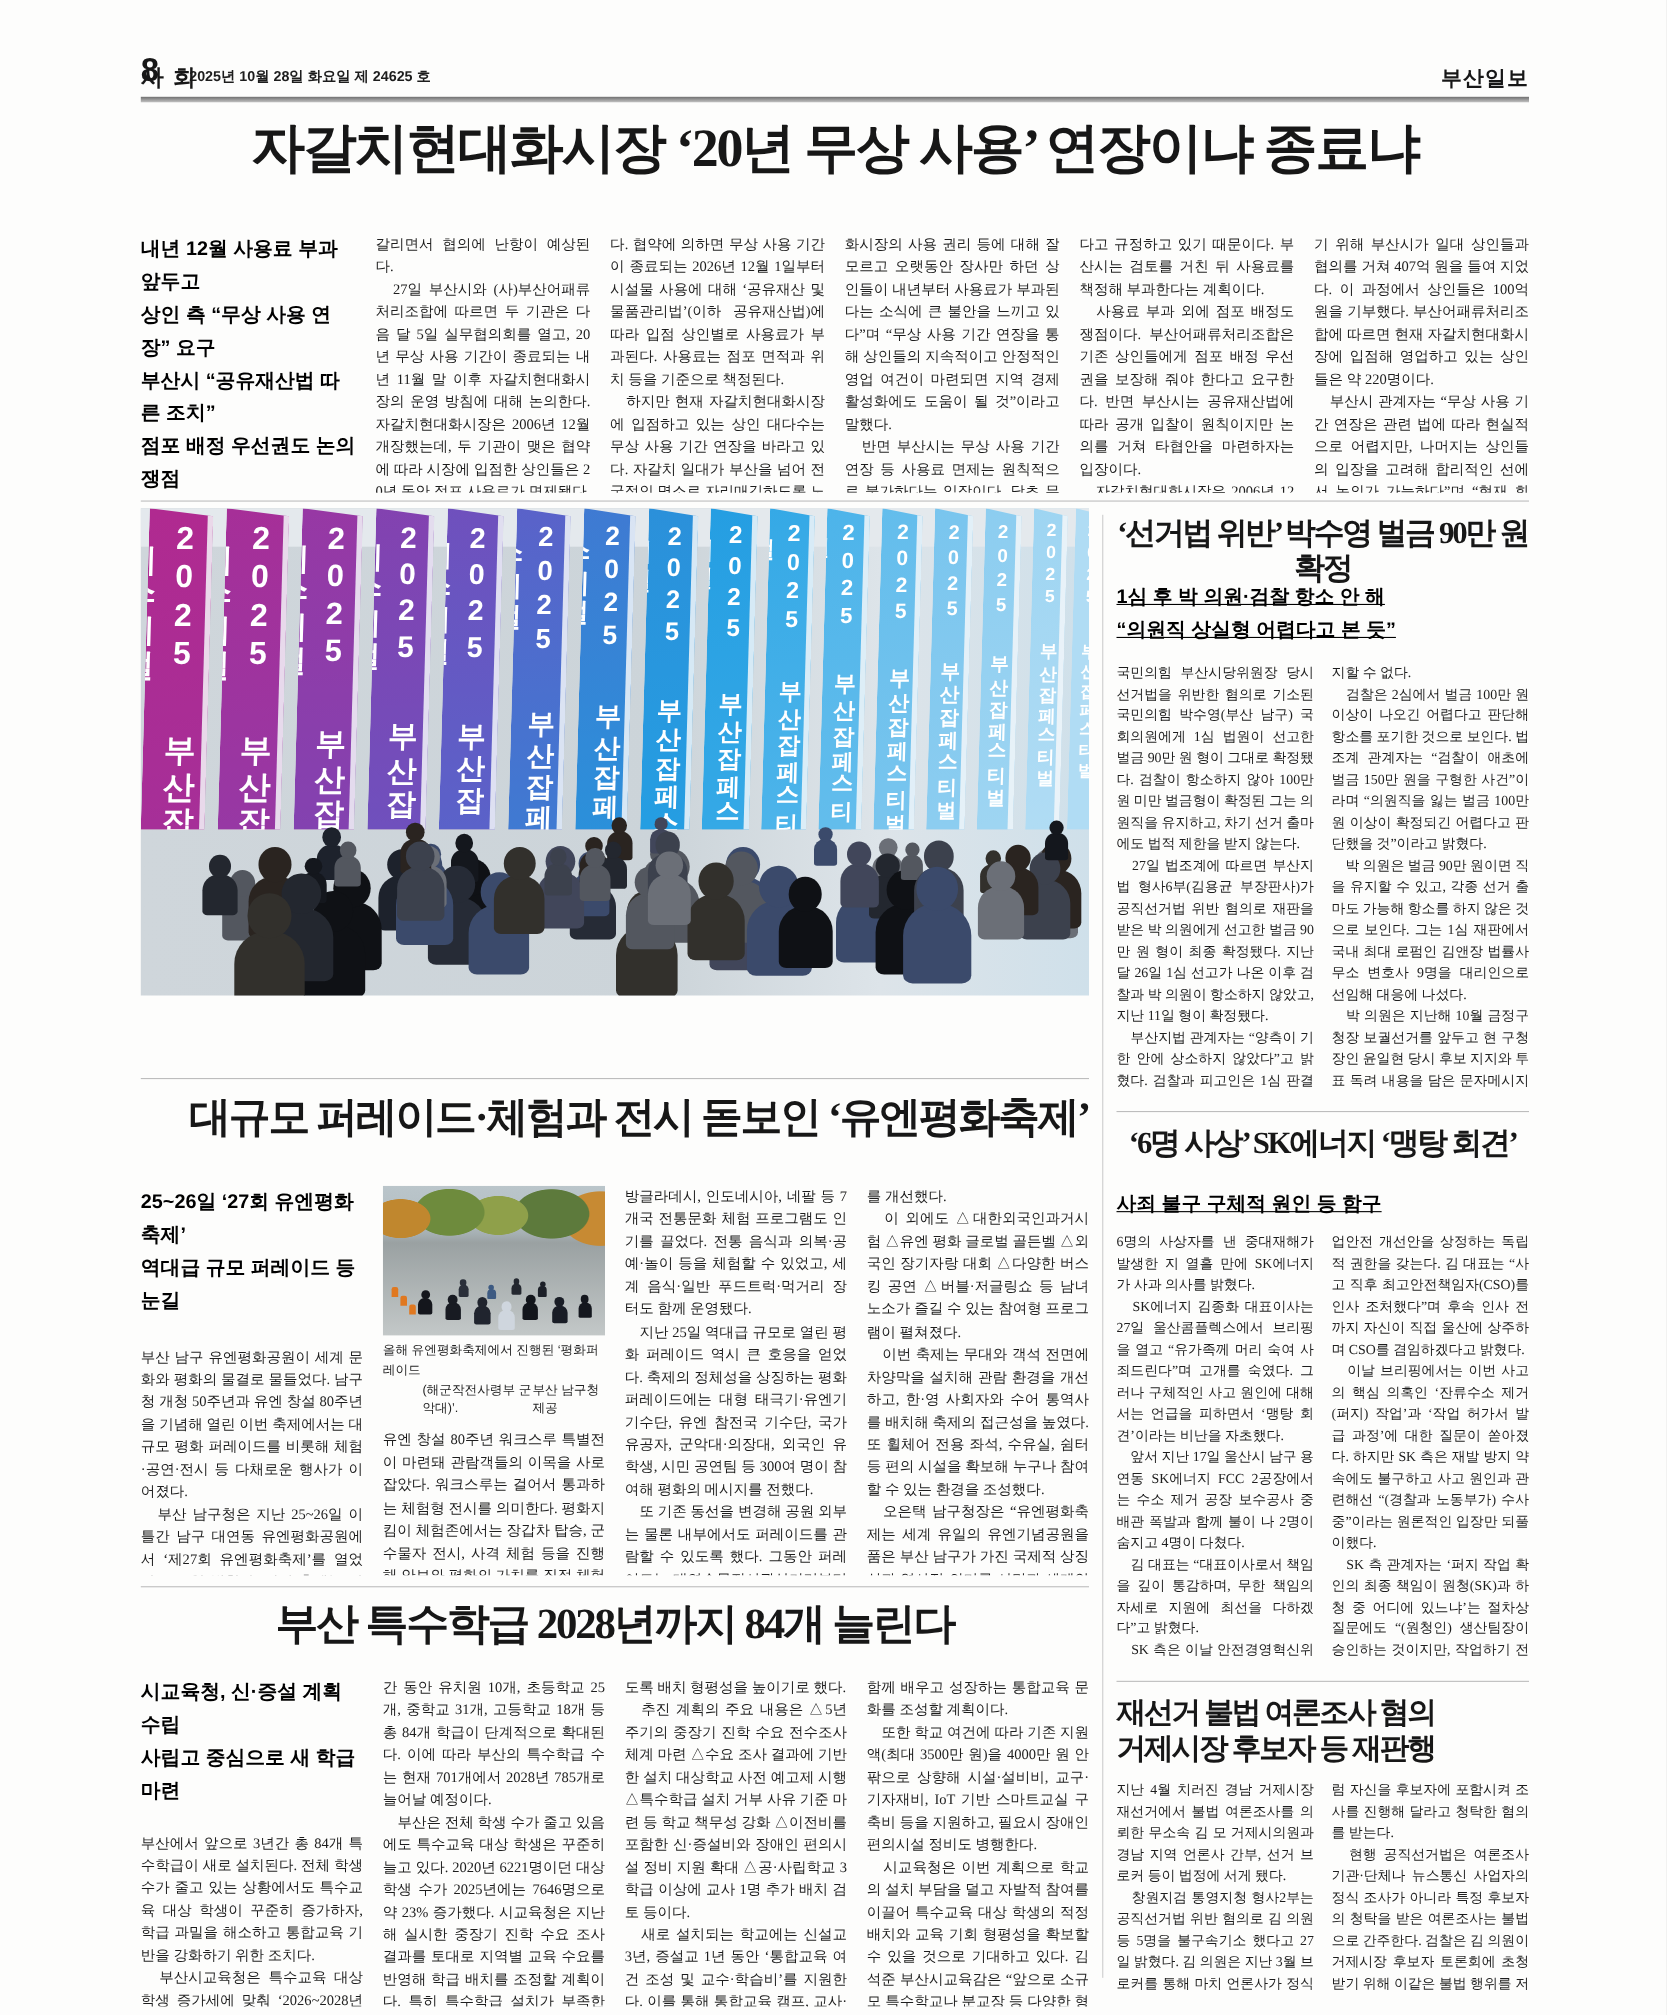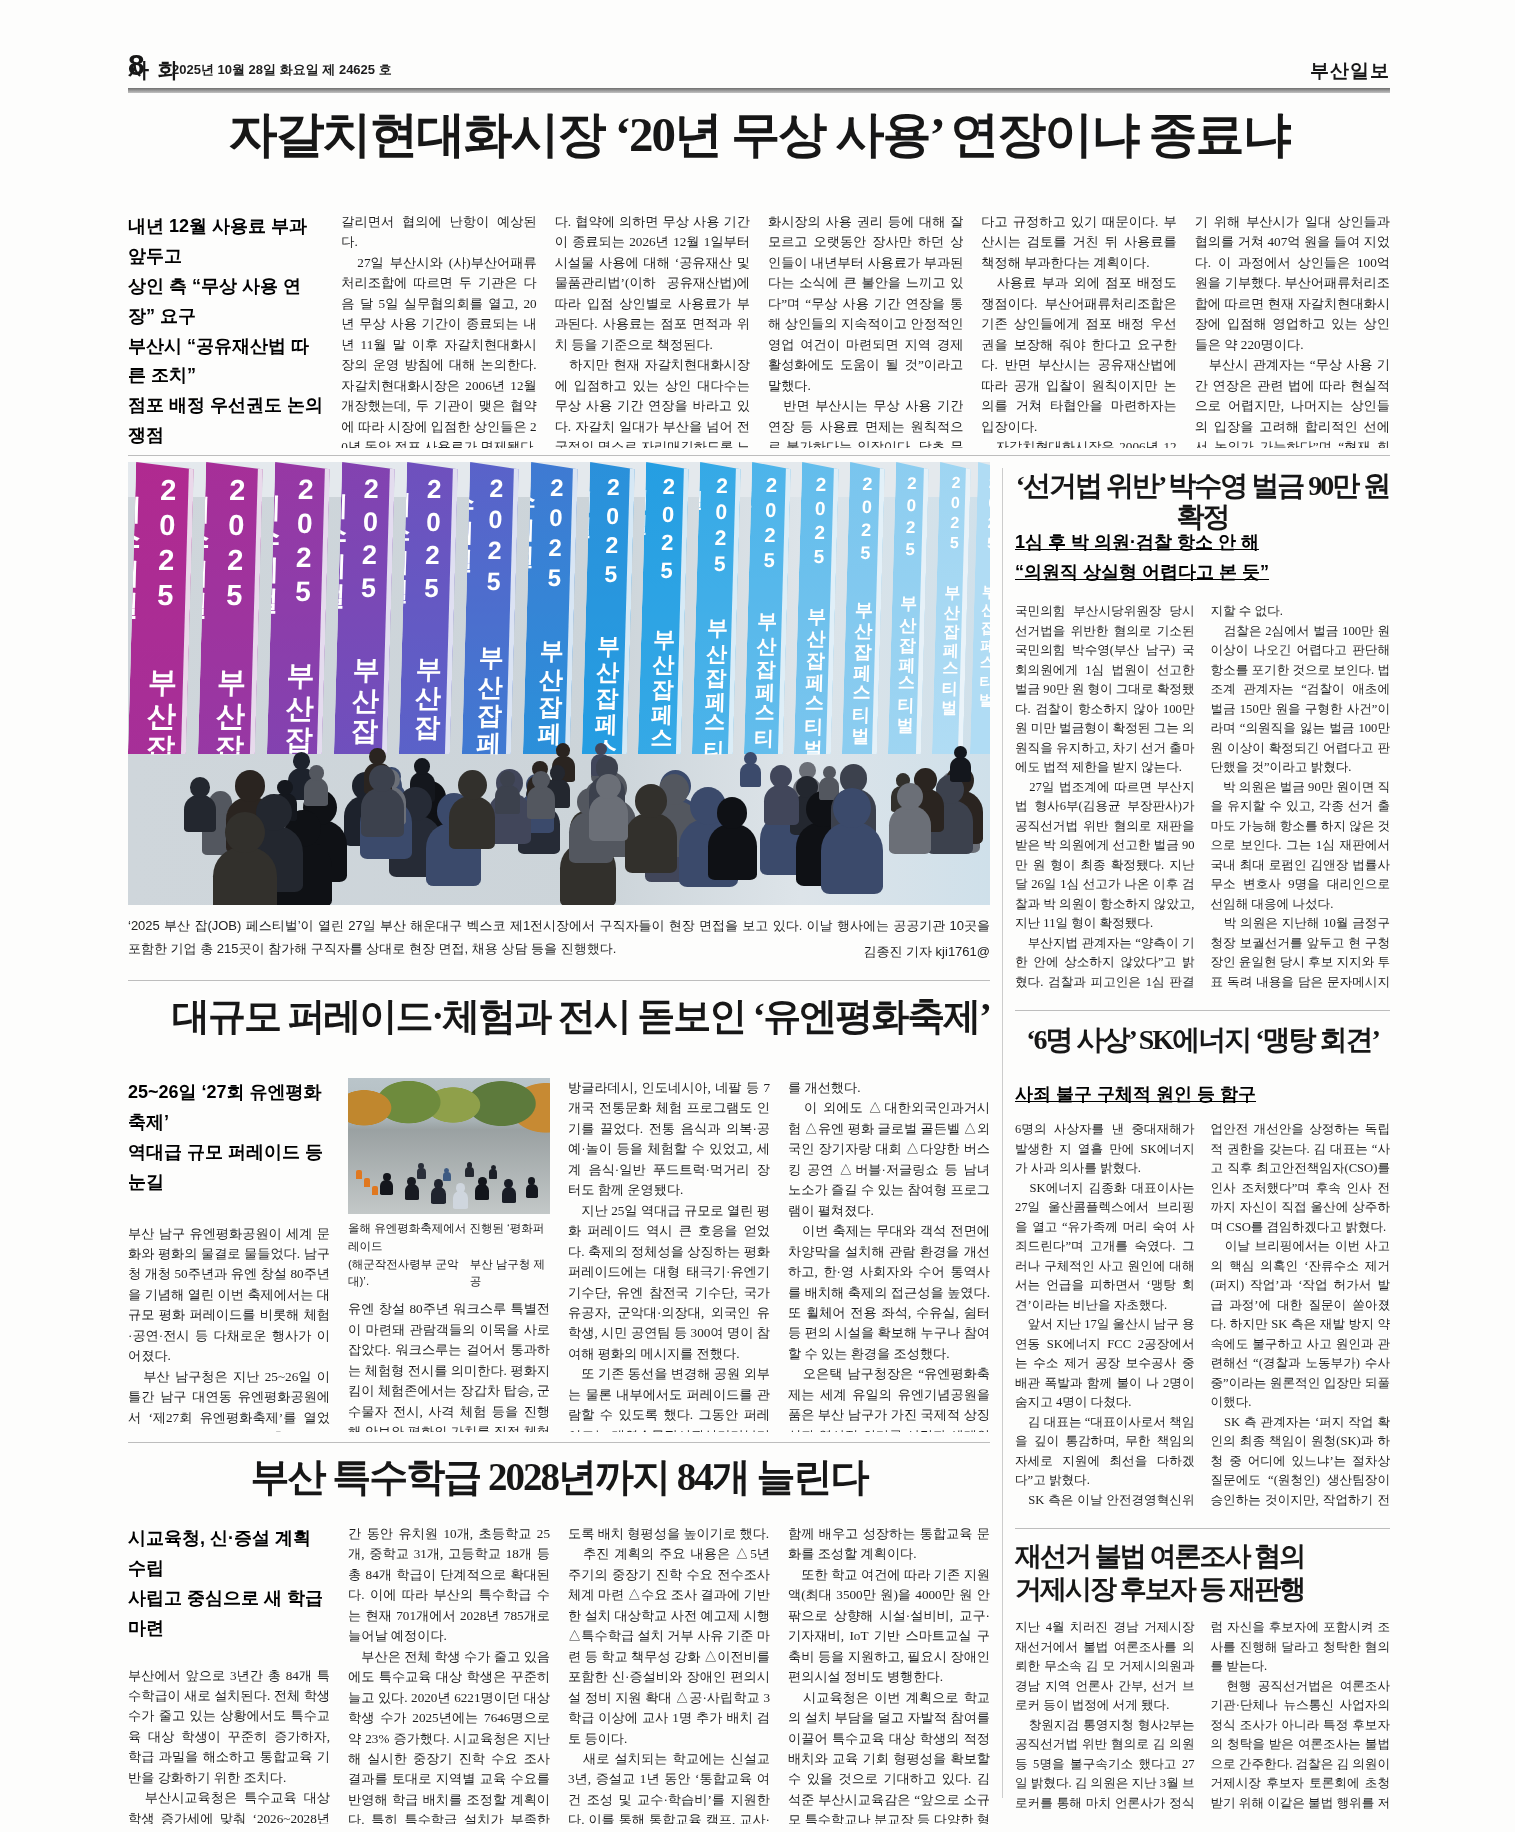--- a/index.html
+++ b/index.html
@@ -53,21 +53,21 @@
   .parade{position:relative;width:100%;height:136px;overflow:hidden;
           background:linear-gradient(#bac5ca 0%,#b4bfc4 22%,#a6b0b3 32%,#9aa1a2 38%,#c3c8c8 100%);}
   .trees{position:absolute;left:0;top:0;width:100%;height:52%;
      background:
        radial-gradient(46px 30px at 8% 42%,#c0872e 58%,transparent 60%),
        radial-gradient(54px 36px at 30% 34%,#6e8b3d 58%,transparent 60%),
        radial-gradient(46px 30px at 52% 38%,#8fa04a 58%,transparent 60%),
        radial-gradient(58px 38px at 76% 36%,#5d7a3c 58%,transparent 60%),
        radial-gradient(60px 42px at 98% 42%,#c78a33 58%,transparent 60%);}
   .p2cap{font:11.5px "Liberation Sans",sans-serif;line-height:1.55;margin-top:6px;color:#222;}
-  .p2cap .row{display:flex;justify-content:space-between;}
+  .p2cap .row{display:flex;justify-content:space-between;margin-left:36px;}
   .a2-body2{margin-top:8px;}
   
   .a3-headline{position:absolute;left:128px;top:1455px;width:862px;text-align:center;font-size:39px;}
   .a3-cols{position:absolute;left:128px;top:1524px;width:862px;height:300px;}
   .a3-body1{margin-top:22px;}
   
   .rail-headline{position:absolute;left:1015px;width:375px;text-align:center;font-size:28px;letter-spacing:-2px;}
   .rail-sub{position:absolute;left:1015px;width:375px;text-decoration:underline;}
   .rail-cols{position:absolute;left:1015px;width:375px;}
   .rail-cols .cols{gap:16px;height:100%;}
@@ -187,24 +187,20 @@
       <div class="person" style="left: 27.4115%; bottom: 25.0347%; width: 27.3256px; height: 31.4244px; background: rgb(42, 36, 32);"></div>
       <div class="person" style="left: 73.7299%; bottom: 17.9756%; width: 35.5547px; height: 40.8879px; background: rgb(65, 70, 90);"></div>
       <div class="person" style="left: 57.6366%; bottom: 7.20631%; width: 52.2762px; height: 60.1176px; background: rgb(50, 48, 44);"></div>
       <div class="person" style="left: 13.5627%; bottom: 2.90243%; width: 57.5973px; height: 66.2368px; background: rgb(35, 39, 47);"></div>
       <div class="person" style="left: 53.4763%; bottom: 14.5594%; width: 39.1948px; height: 45.074px; background: rgb(107, 111, 119);"></div>
       <div class="person" style="left: 9.87006%; bottom: -3.36463%; width: 63.6517px; height: 73.1994px; background: rgb(50, 48, 44);"></div>
       <div class="person" style="left: 88.2756%; bottom: 11.426%; width: 42.1934px; height: 48.5224px; background: rgb(107, 111, 119);"></div>
       <div class="person" style="left: 27.0369%; bottom: 15.3603%; width: 42.5057px; height: 48.8815px; background: rgb(60, 65, 77);"></div>
     </div>
   <div class="cap">
-    <div class="cap-body">
-      <span>‘2025 부산 잡(JOB) 페스티벌’이 열린 27일 부산 해운대구 벡스코 제1전시장에서 구직자들이 현장 면접을 보고 있다. 이날 행사에는 공공기관 10곳을 포함한 기업 총 215곳이 참가해 구직자를 상대로 현장 면접, 채용 상담 등을 진행했다.</span>
-      <span class="cap-credit">김종진 기자 kji1761@</span>
-    </div>
   </div>
   <div class="hr" style="left:128px;top:980px;width:862px;"></div>
 
   <div class="a2-headline headline">대규모 퍼레이드·체험과 전시 돋보인 ‘유엔평화축제’</div>
   <div class="a2-cols cols">
     <div class="col">
       <div class="sub">25~26일 ‘27회 유엔평화축제’
 역대급 규모 퍼레이드 등 눈길</div>
       <div class="bt a2-body1">부산 남구 유엔평화공원이 세계 문화와 평화의 물결로 물들었다. 남구청 개청 50주년과 유엔 창설 80주년을 기념해 열린 이번 축제에서는 대규모 평화 퍼레이드를 비롯해 체험·공연·전시 등 다채로운 행사가 이어졌다.
 　부산 남구청은 지난 25~26일 이틀간 남구 대연동 유엔평화공원에서 ‘제27회 유엔평화축제’를 열었다고 27일 밝혔다. 이번 축제는 남구청 개청 50주년과 유엔 창설 80주년을 기념해 ‘감사·연대·미래’를 핵심 가치로 설정해 진행했다. 또 ‘함께 잇는 평화, 함께 꿈꾸는 미래’를 슬로건으로 세계 문화 교류의 장을 조성했다.

